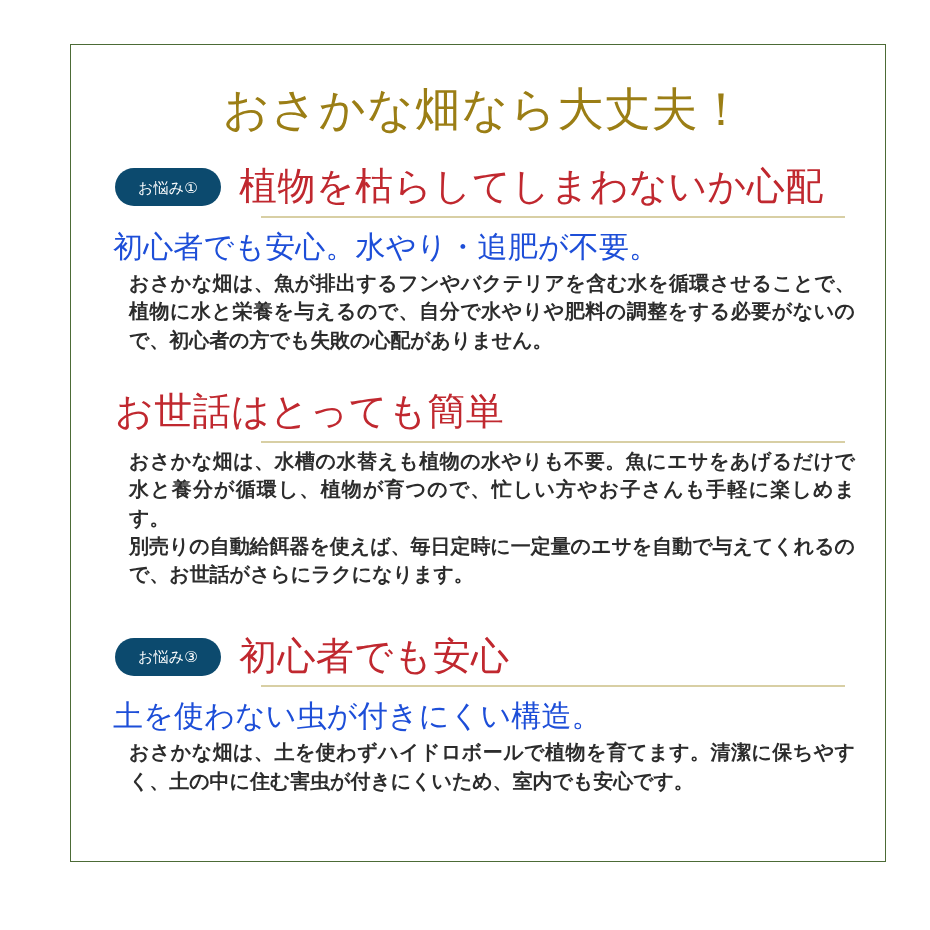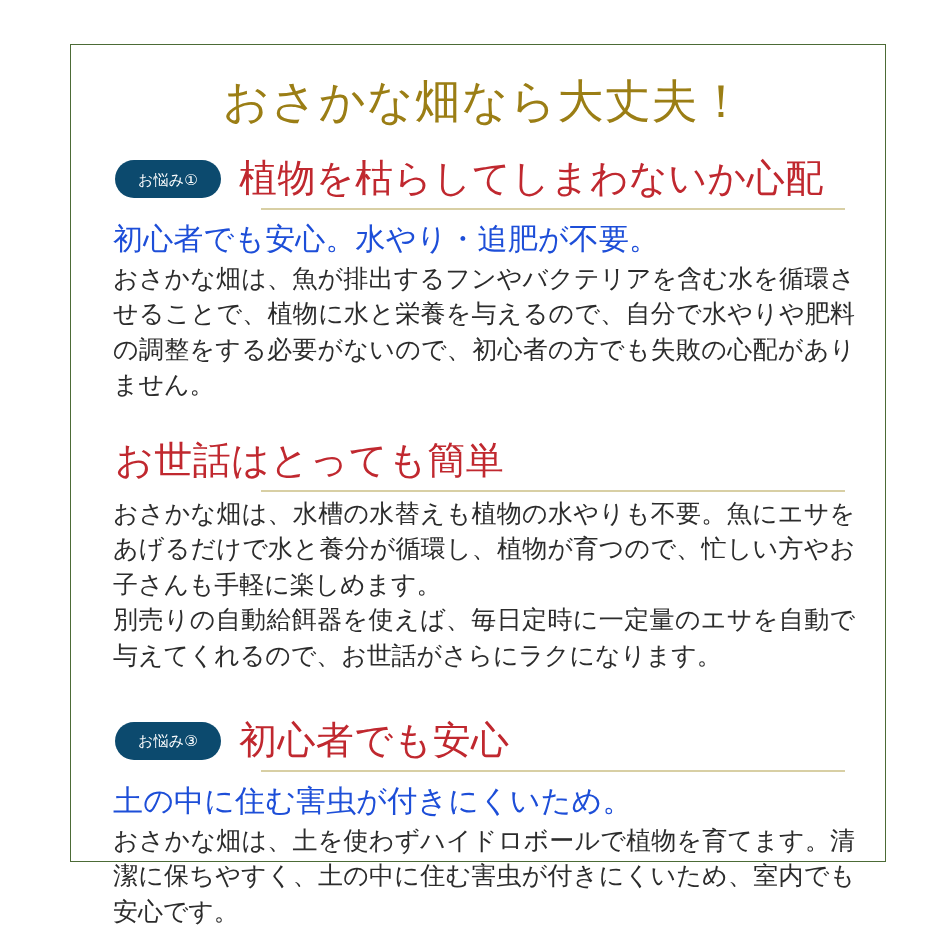--- a/index.html
+++ b/index.html
@@ -39,21 +39,21 @@
     left: 0;
     top: 0;
     right: 0;
     bottom: 0;
     padding: 30px 30px 10px 42px;
     box-sizing: border-box;
   }
 
   
   .main-title {
-    margin: 0;
+    margin: 8px;
     padding: 0 0 2px 0;
     text-align: center;
     font-size: 46px;
     line-height: 1.18;
     font-weight: 400;
     color: #9b7e15;
     letter-spacing: 0.02em;
     font-family: "Liberation Serif", "DejaVu Serif", serif;
   }
 
@@ -105,27 +105,28 @@
   .answer-title {
     margin: 11px 0 0 0;
     font-size: 30px;
     line-height: 1.2;
     color: #1d4ed8;
     letter-spacing: 0.005em;
     white-space: nowrap;
   }
 
   .body-text {
-    margin: 4px 0 0 0;
-    font-size: 25px;
+    margin: 4px 0 0 16px;
+    font-size: 20px;
     line-height: 1.42;
     color: #2c2c2c;
     letter-spacing: -0.004em;
     text-align: justify;
     text-justify: inter-character;
+    font-weight: bold;
   }
   .body-text + .body-text { margin-top: 0; }
 </style>
 </head>
 <body>
 
 <div class="page">
   <div class="frame">
     <div class="inner">
 
@@ -149,19 +150,19 @@
         <p class="body-text">おさかな畑は、水槽の水替えも植物の水やりも不要。魚にエサをあげるだけで水と養分が循環し、植物が育つので、忙しい方やお子さんも手軽に楽しめます。</p>
         <p class="body-text">別売りの自動給餌器を使えば、毎日定時に一定量のエサを自動で与えてくれるので、お世話がさらにラクになります。</p>
       </div>
 
       <div class="section s3">
         <div class="section-head">
           <span class="badge">お悩み③</span>
           <span class="problem-title">初心者でも安心</span>
         </div>
         <div class="divider"></div>
-        <p class="answer-title">土の中に住む害虫が付きにくいため。</p>
+        <p class="answer-title">土を使わない虫が付きにくい構造。</p>
         <p class="body-text">おさかな畑は、土を使わずハイドロボールで植物を育てます。清潔に保ちやすく、土の中に住む害虫が付きにくいため、室内でも安心です。</p>
       </div>
 
     </div>
   </div>
 </div>
 
 </body></html>

